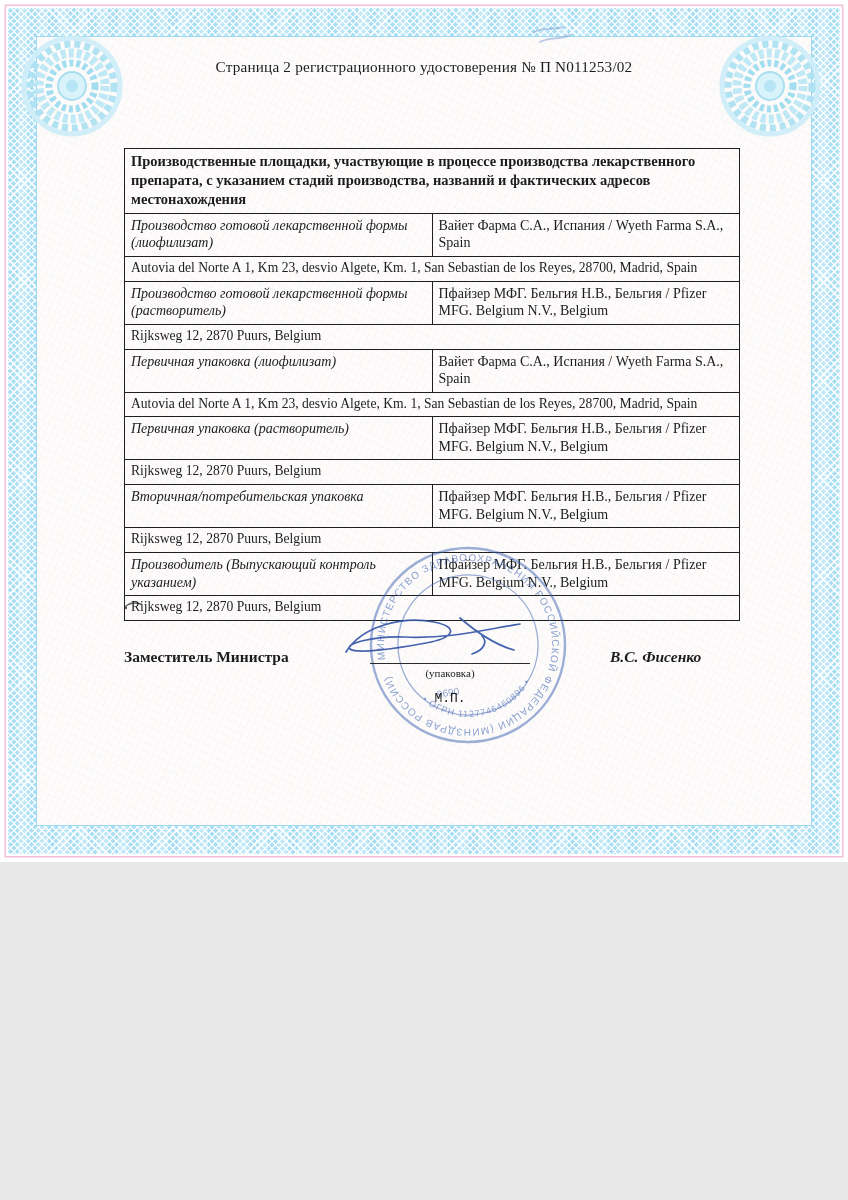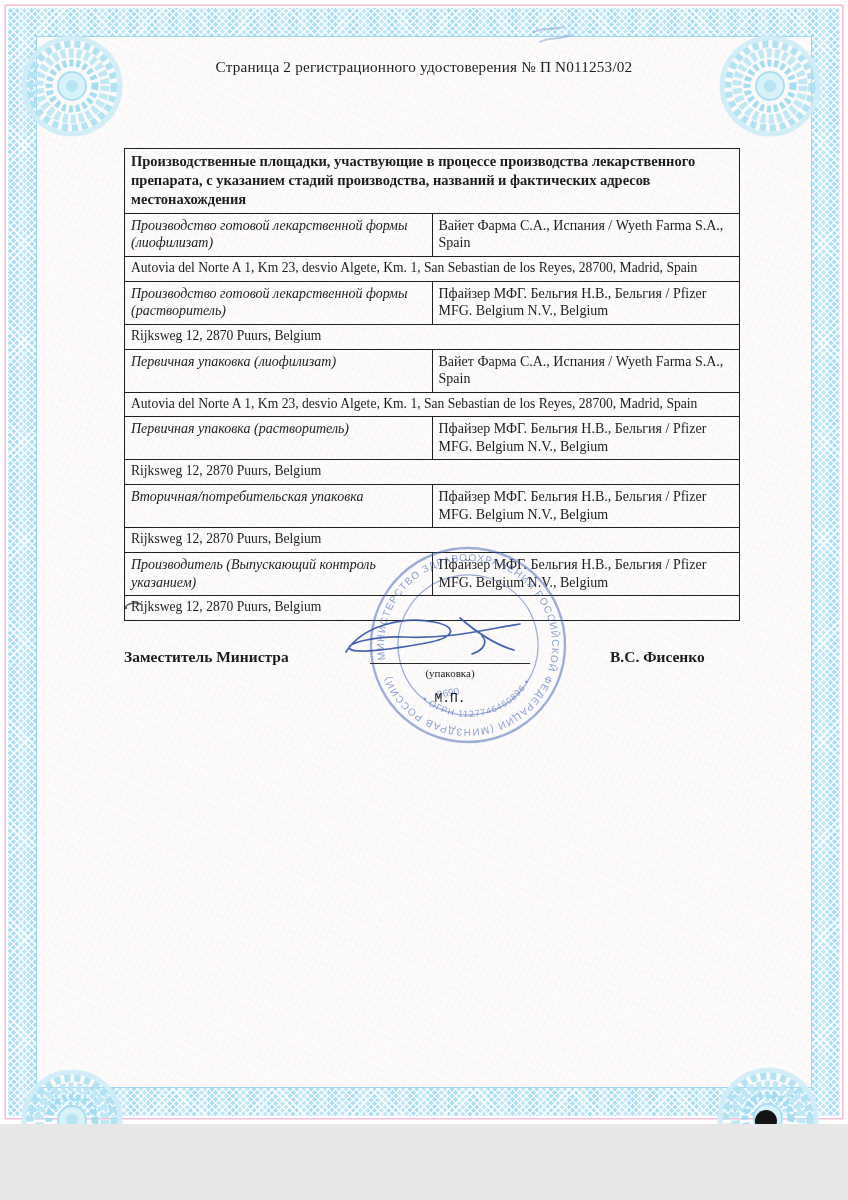--- a/index.html
+++ b/index.html
@@ -1,17 +1,17 @@
 <!DOCTYPE html>
 <html><head>
 <meta charset="utf-8">
 <style>
   html,body{margin:0;padding:0;background:#e8e8e8;}
   .page{
-    position:relative;width:848px;height:1124px;margin:0 auto;
+    position:relative;width:848px;height:862px;margin:0 auto;
     background:#ffffff;overflow:hidden;
     font-family:"Liberation Serif","DejaVu Serif",serif;color:#1c1c1c;
   }
   
   .frame-band{
     position:absolute;inset:8px;z-index:0;
     background-color:#c2e8f6;
     background-image:
       repeating-linear-gradient(45deg, rgba(255,255,255,.85) 0 1.5px, rgba(255,255,255,0) 1.5px 5px),
       repeating-linear-gradient(-45deg, rgba(255,255,255,.85) 0 1.5px, rgba(255,255,255,0) 1.5px 5px),
@@ -45,21 +45,21 @@
     border:1.4px solid #1f1f1f;vertical-align:top;
     padding:3px 6px 4px 6px;
     margin-top:21px;
   }
   td.th{font-weight:bold;font-size:14.5px;line-height:1.3;padding:4px 10px 5px 6px;}
   td.stage{width:356px;font-style:italic;padding-right:16px;}
   td.mfr{width:260px;}
   td.addr{white-space:nowrap;overflow:hidden;font-size:13.6px;}
 
   .sig-title{position:absolute;left:124px;top:648px;z-index:3;font-weight:bold;font-size:15.5px;text-align:center;}
-  .sig-name{position:absolute;left:610px;top:648px;z-index:5;font-weight:bold;font-size:15.5px;}
+  .sig-name{position:absolute;left:610px;top:648px;z-index:5;font-weight:bold;font-size:15.5px;font-style:italic;}
   .signature-svg{position:absolute;left:342px;top:610px;z-index:5;}
   .sig-line{position:absolute;left:370px;top:663px;width:160px;border-top:1.2px solid #2a2a2a;z-index:4;}
   .sig-caption{position:absolute;left:370px;top:667px;width:160px;text-align:center;font-size:11px;z-index:5;}
   .seal-mark{position:absolute;left:370px;top:691px;width:160px;text-align:center;font-size:13px;z-index:5;font-family:Liberation Mono, monospace;}
 
   .stamp-svg{position:absolute;left:363px;top:540px;z-index:4;transform:rotate(-10deg);}
   .stamp-svg circle{stroke:rgba(62,98,180,.5);fill:none;}
   .stamp-svg text{font-family:"Liberation Sans","DejaVu Sans",sans-serif;fill:rgba(62,98,180,.6);}
 
   .punch-dot{position:absolute;left:755px;top:1110px;width:22px;height:22px;border-radius:50%;background:#141414;z-index:6;}

